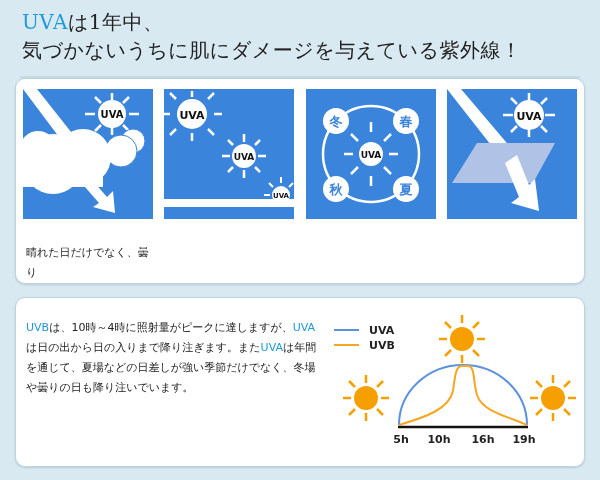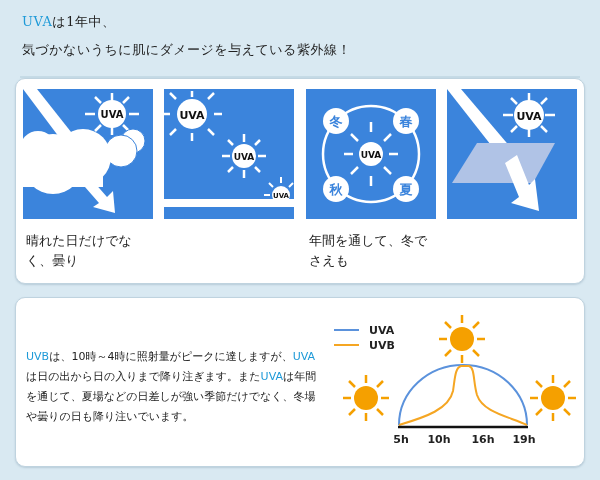--- a/index.html
+++ b/index.html
@@ -1,32 +1,32 @@
 <!DOCTYPE html>
 <html><head>
 <meta charset="utf-8">
 <style>
   * { box-sizing: border-box; margin: 0; padding: 0; }
   html, body { width: 600px; height: 480px; overflow: hidden; }
   body { background: #d9e9f2; font-family: "DejaVu Sans", "Liberation Sans", sans-serif; position: relative; }
 
-  .title { position: absolute; left: 22px; top: 8px; font-family: "DejaVu Serif", "Liberation Serif", serif; color: #222; font-size: 13px; line-height: 28px; letter-spacing: 0.5px; }
+  .title { position: absolute; left: 22px; top: 8px; font-family: "DejaVu Serif", "Liberation Serif", serif; color: #222; font-size: 20px; line-height: 28px; letter-spacing: 0.5px; }
   .title .hl { color: #1e9ad8; }
   .title-rule { position: absolute; left: 20px; top: 76px; width: 560px; height: 2px; background: #c6dbe6; }
 
   .panel { position: absolute; background: #fff; border: 1px solid #bfd3df; border-radius: 10px; box-shadow: 0 1px 2px rgba(120,150,170,0.35); }
   .panel1 { left: 15px; top: 78px; width: 570px; height: 206px; }
   .panel2 { left: 15px; top: 297px; width: 570px; height: 170px; }
 
   .card { position: absolute; top: 10px; width: 130px; }
   .card .pic { width: 130px; height: 130px; background: #3b84dc; position: relative; overflow: hidden; }
-  .card .cap { margin-top: 12px; font-size: 13px; line-height: 20px; color: #222; padding-left: 3px; }
+  .card .cap { margin-top: 24px; font-size: 11px; line-height: 20px; color: #222; padding-left: 3px; }
   .card svg { position: absolute; left: 0; top: 0; }
 
-  .body-text { position: absolute; left: 10px; top: 20px; width: 300px; font-size: 11px; line-height: 20px; color: #222; margin-top: 29px; }
+  .body-text { position: absolute; left: 10px; top: 20px; width: 300px; font-size: 11px; line-height: 20px; color: #222; }
   .body-text .hl { color: #1e9ad8; }
 
   .chart { position: absolute; left: 305px; top: 15px; width: 260px; height: 150px; }
 </style>
 </head>
 <body>
 
 <div class="title">
   <div><span class="hl">UVA</span><span>は1年中、</span></div>
   <div>気づかないうちに肌にダメージを与えている紫外線！</div>
@@ -132,24 +132,20 @@
           <circle cx="30" cy="100" r="13"></circle>
             <circle cx="100" cy="100" r="13"></circle>
         </g>
         <g font-size="13" font-weight="bold" text-anchor="middle" fill="#3b84dc" font-family="DejaVu Sans, sans-serif">
           <text x="30" y="37">冬</text>
           <text x="100" y="37">春</text>
           <text x="30" y="105">秋</text>
           <text x="100" y="105">夏</text>
         </g>
       </svg>
-    </div>
-    <div class="cap">
-      <div>年間を通して、冬でさえも</div>
-      <div></div>
     </div>
   </div>
 
   <div class="card" style="left:431px;">
     <div class="pic">
       <svg width="130" height="130" viewBox="0 0 130 130">
         <g stroke="#fff" stroke-width="2.5">
           <line x1="82" y1="4" x2="82" y2="12"></line>
             <line x1="82" y1="40" x2="82" y2="48"></line>
           <line x1="56" y1="26" x2="66" y2="26"></line>

